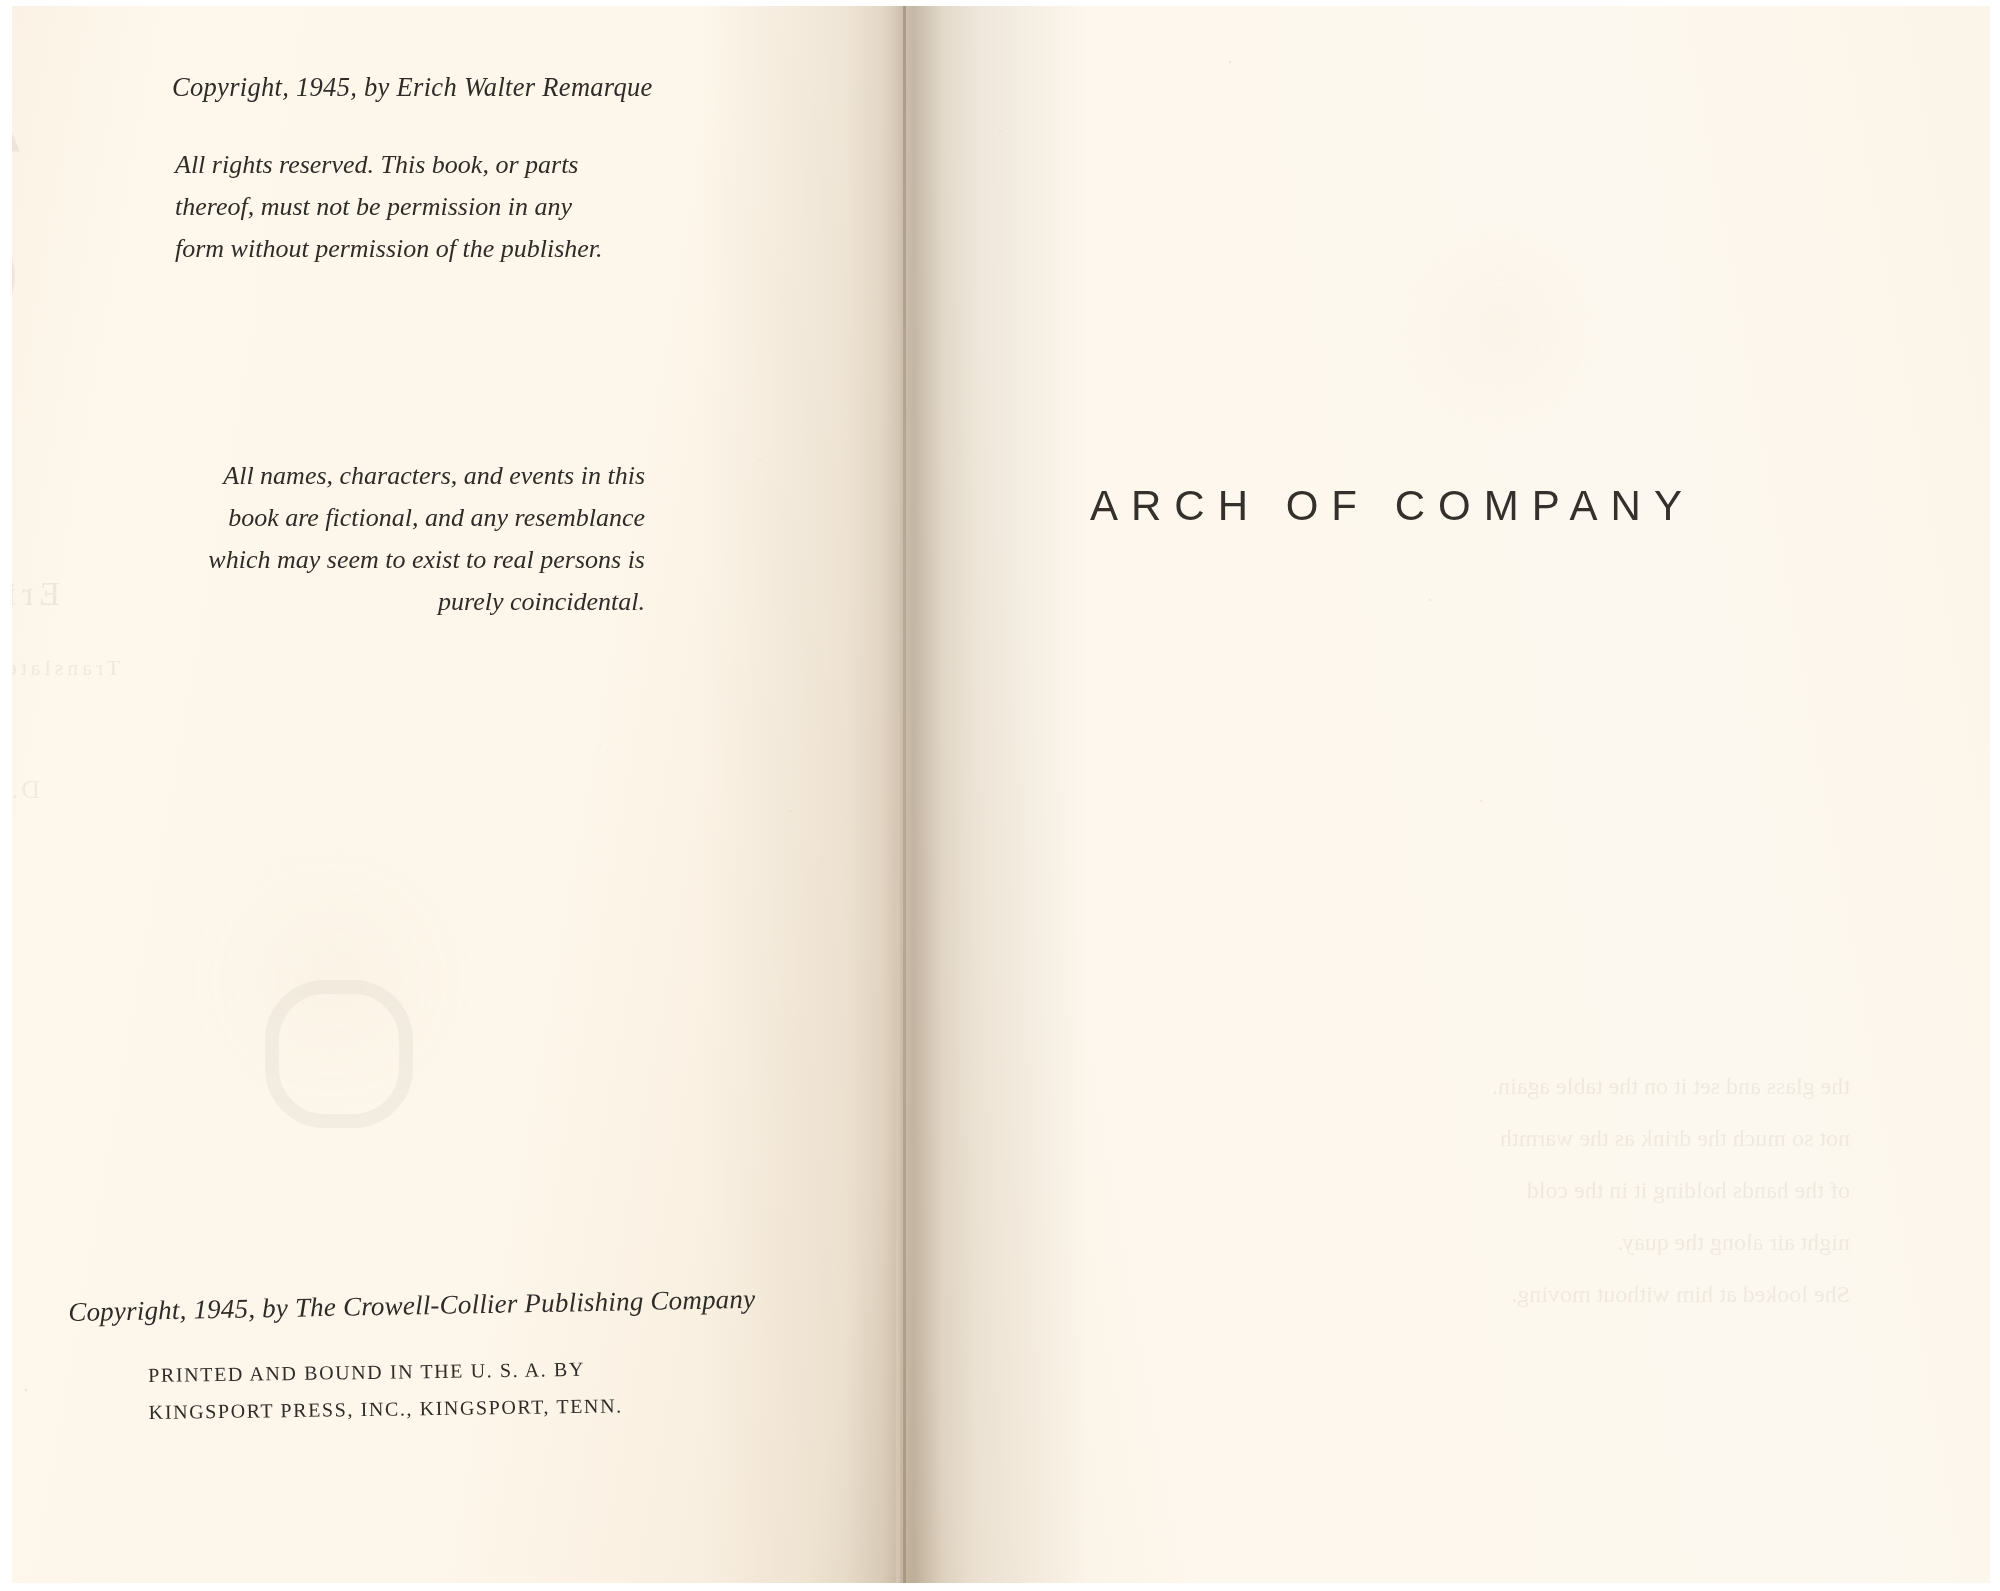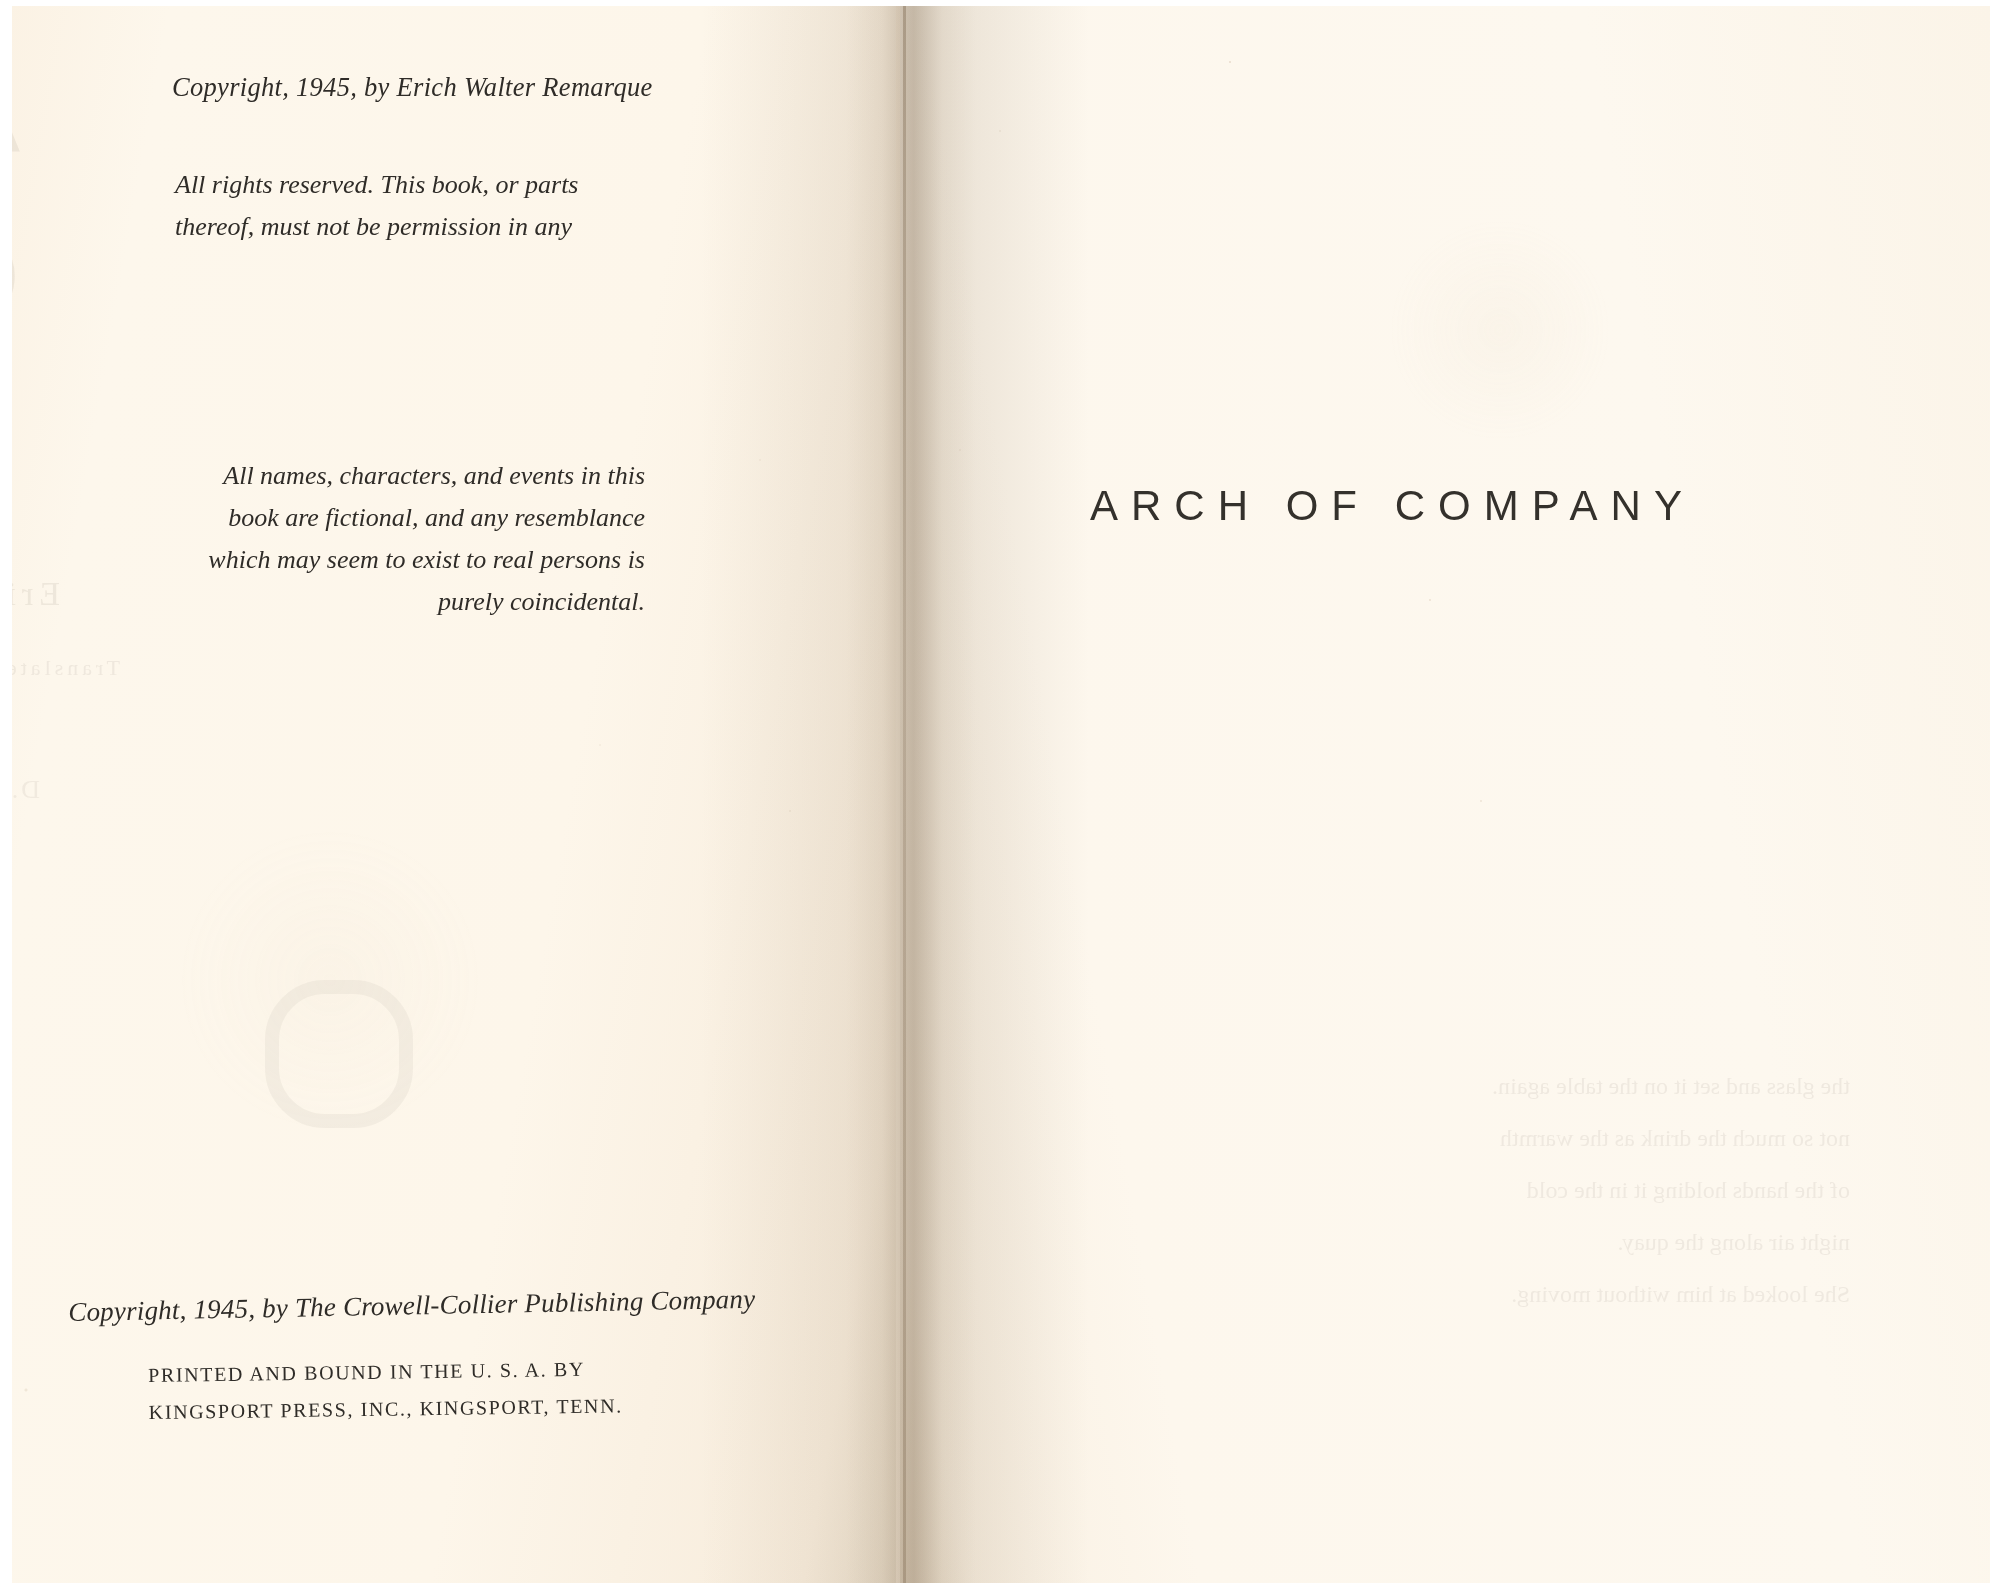--- a/index.html
+++ b/index.html
@@ -182,21 +182,21 @@
     font-style: italic;
   }
   .copy-line-1 {
     left: 172px;
     top: 72px;
     font-size: 26.5px;
     letter-spacing: 0.3px;
   }
   .rights {
     left: 175px;
-    top: 164px;
+    top: 144px;
     width: 470px;
     font-size: 26px;
     line-height: 42px;
     text-align: justify;
   }
   .rights div { white-space: nowrap; }
   .fiction {
     left: 175px;
     top: 455px;
     width: 470px;
@@ -287,20 +287,21 @@
     <div>She looked at him without moving.</div>
   </div>
 
   <div class="grain"></div>
 
   <div class="copy-block copy-line-1">Copyright, 1945, by Erich Walter Remarque</div>
 
   <div class="copy-block rights">
     <div>All rights reserved. This book, or parts</div>
     <div>thereof, must not be permission in any</div>
+    <div>form without permission of the publisher.</div>
   </div>
 
   <div class="copy-block fiction">
     <div>All names, characters, and events in this</div>
     <div>book are fictional, and any resemblance</div>
     <div>which may seem to exist to real persons is</div>
     <div>purely coincidental.</div>
   </div>
 
   <div class="copy-block copy-line-2">Copyright, 1945, by The Crowell-Collier Publishing Company</div>

